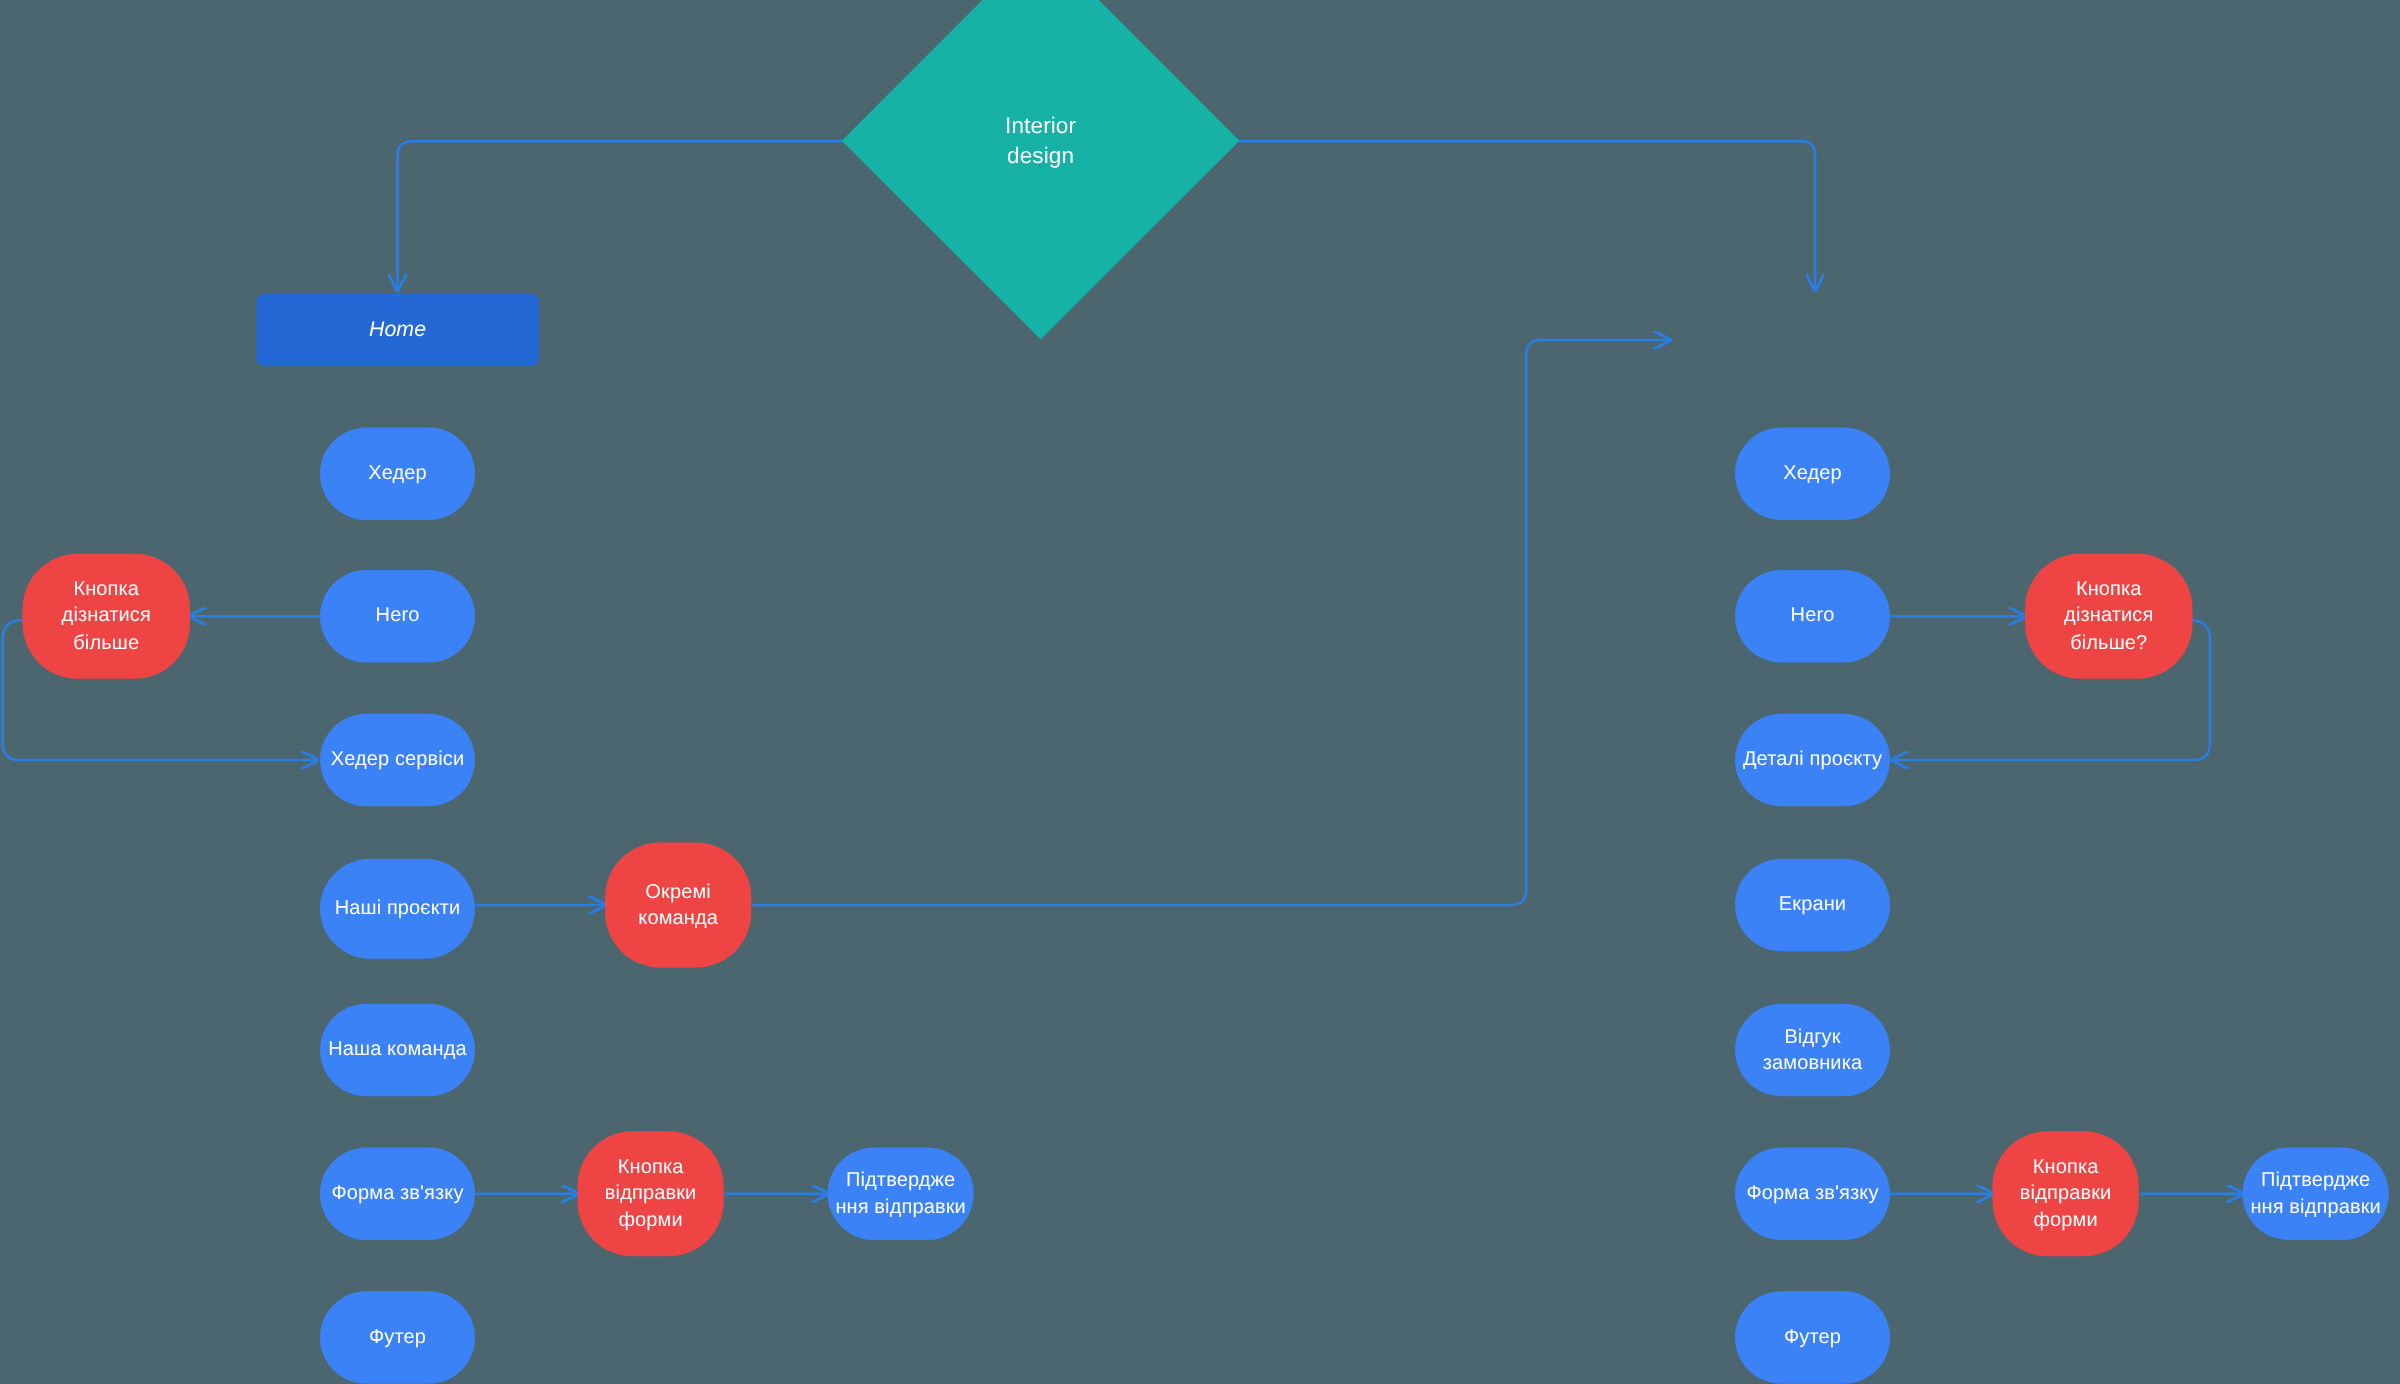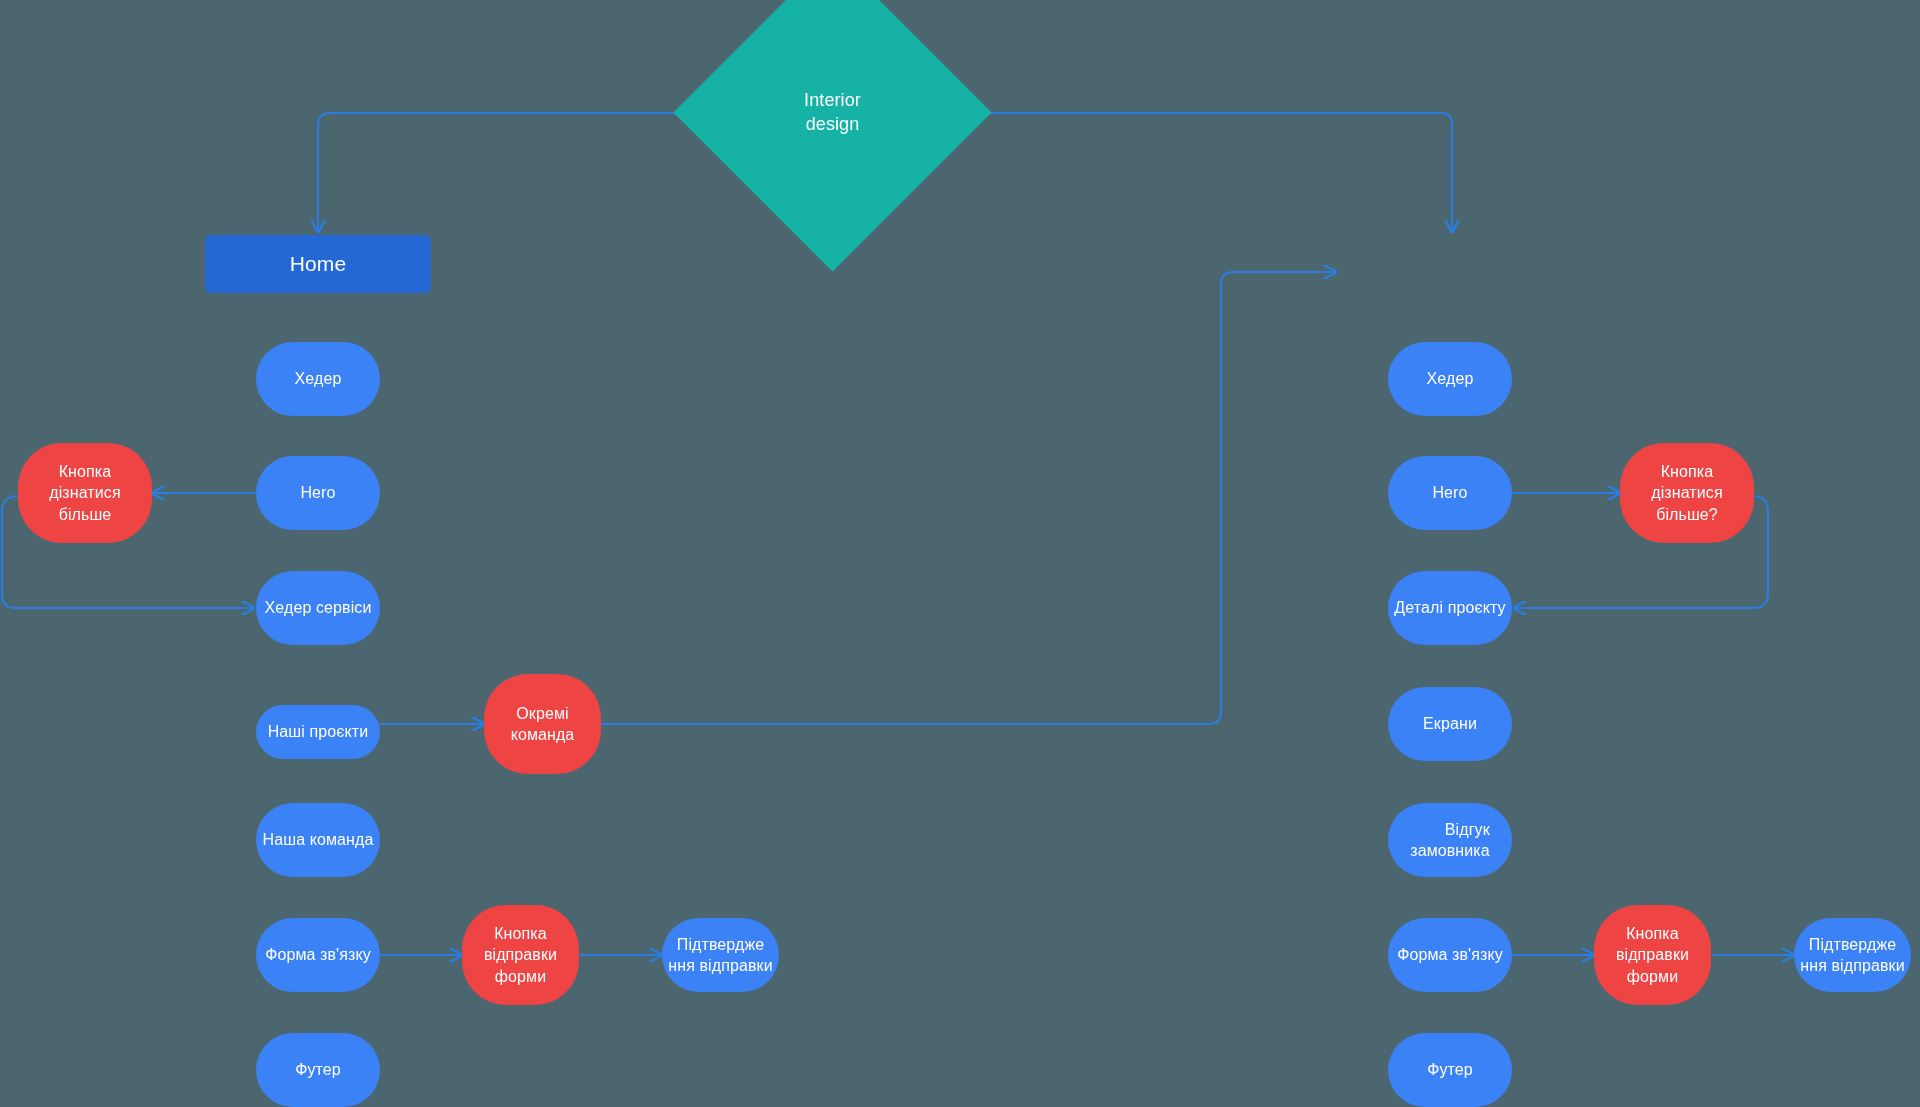--- a/index.html
+++ b/index.html
@@ -35,21 +35,22 @@
     justify-content: center;
     text-align: center;
     color: #ffffff;
     line-height: 1.32;
     white-space: pre-line;
     letter-spacing: 0.1px;
   }
   .node-rect {
     background: #2368d4;
     border-radius: 6px;
-    font-size: 21px;
+    font-size: 17px;
+    font-style: italic;
   }
   .node-round {
     background: #3b82f6;
     border-radius: 44px;
     font-size: 16px;
   }
   .node-round-teal {
     background: #ef4444;
     border-radius: 44px;
     font-size: 16px;
@@ -129,21 +130,21 @@
   </div>
 
   <div class="node node-round" style="left:256px; top:456px; width:124px; height:74px;">
     <span>Hero</span>
   </div>
 
   <div class="node node-round" style="left:256px; top:571px; width:124px; height:74px;">
     <span>Хедер сервіси</span>
   </div>
 
-  <div class="node node-round" style="left:256px; top:687px; width:124px; height:54px;margin-top:18px;">
+  <div class="node node-round" style="left:256px; top:687px; width:124px; height:80px;">
     <span>Наші проєкти</span>
   </div>
 
   <div class="node node-round" style="left:256px; top:803px; width:124px; height:74px;">
     <span>Наша команда</span>
   </div>
 
   <div class="node node-round" style="left:256px; top:918px; width:124px; height:74px;">
     <span>Форма зв'язку</span>
   </div>
@@ -184,21 +185,21 @@
   </div>
 
   <div class="node node-round" style="left:1388px; top:571px; width:124px; height:74px;">
     <span>Деталі проєкту</span>
   </div>
 
   <div class="node node-round" style="left:1388px; top:687px; width:124px; height:74px;">
     <span>Екрани</span>
   </div>
 
-  <div class="node node-round" style="left:1388px; top:803px; width:124px; height:74px;text-align:right;">
+  <div class="node node-round" style="left:1388px; top:803px; width:124px; height:74px;">
     <span>Відгук
 замовника</span>
   </div>
 
   <div class="node node-round" style="left:1388px; top:918px; width:124px; height:74px;">
     <span>Форма зв'язку</span>
   </div>
 
   <div class="node node-round" style="left:1388px; top:1033px; width:124px; height:74px;">
     <span>Футер</span>

